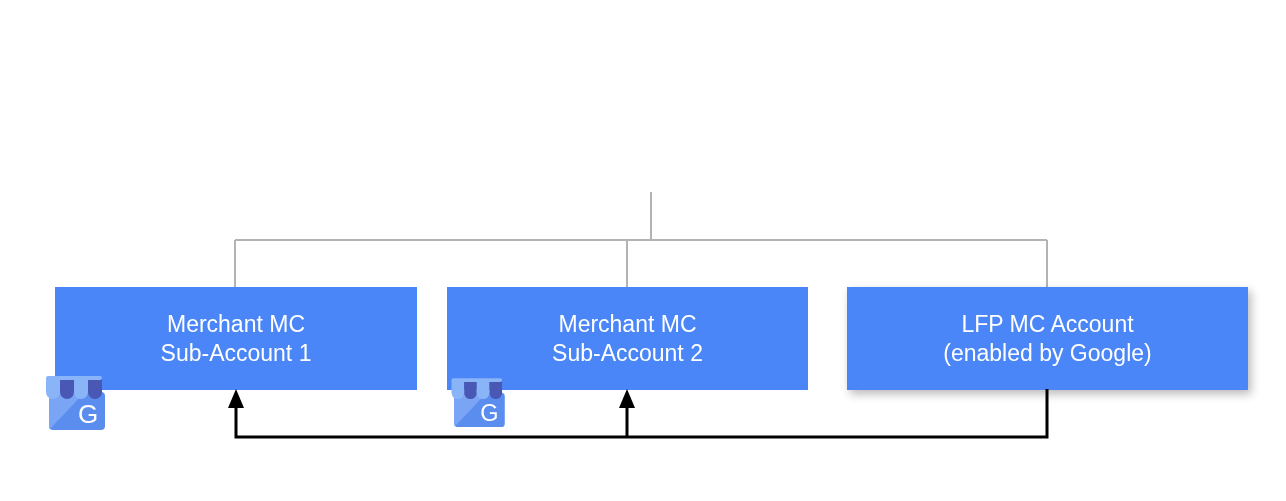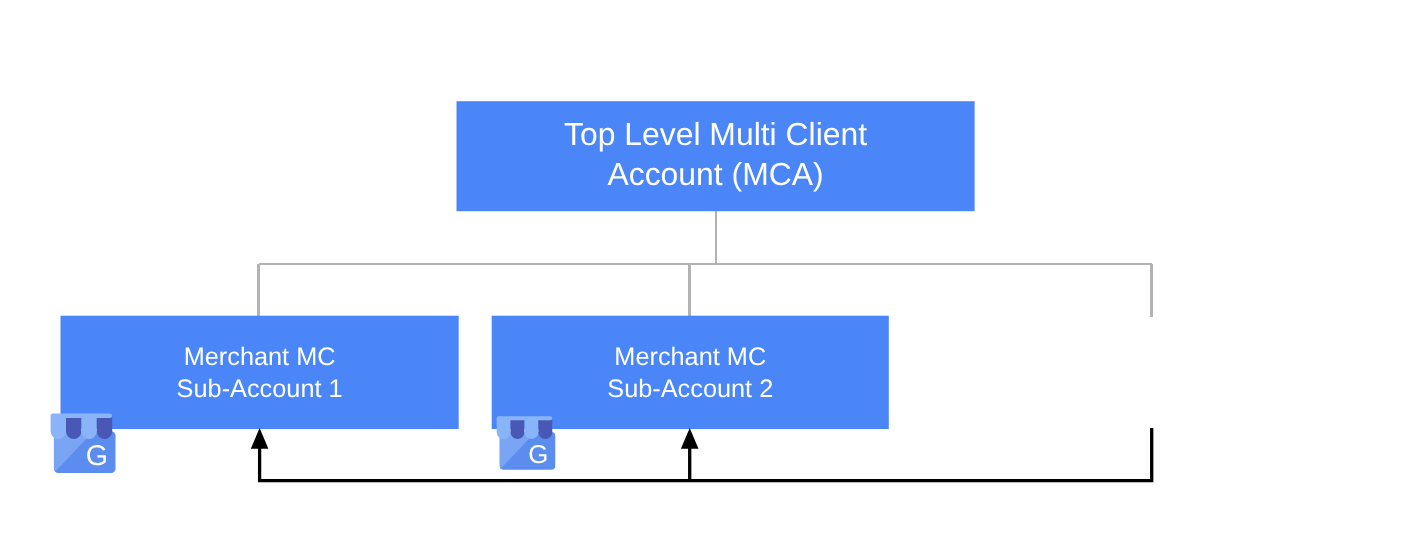--- a/index.html
+++ b/index.html
@@ -112,35 +112,35 @@
       <path d="M 235 240 L 1047 240"></path>
 
       <path d="M 235 240 L 235 288"></path>
 
       <path d="M 627 240 L 627 288"></path>
 
       <path d="M 1047 240 L 1047 288"></path>
     </g>
   </svg>
 
-  <div class="node" id="node-mca">
-    <span class="node-label">Top Level Multi Client
-Account (MCA)</span>
-  </div>
 
   <div class="node" id="node-sub1">
     <span class="node-label">Merchant MC
 Sub-Account 1</span>
   </div>
 
   <div class="node" id="node-sub2">
     <span class="node-label">Merchant MC
 Sub-Account 2</span>
   </div>
 
+  <div class="node" id="node-lfp">
+    <span class="node-label">LFP MC Account
+(enabled by Google)</span>
+  </div>
 
   <svg class="conn-layer above" viewBox="0 0 1286 501" width="1286" height="501">
     <g stroke="#000000" stroke-width="3" fill="none">
 
       <path d="M 1047 389 L 1047 437 L 236 437 L 236 400"></path>
 
       <path d="M 627 437 L 627 400"></path>
     </g>
 
     <polygon points="236,389 228,408 244,408" fill="#000000"></polygon>

